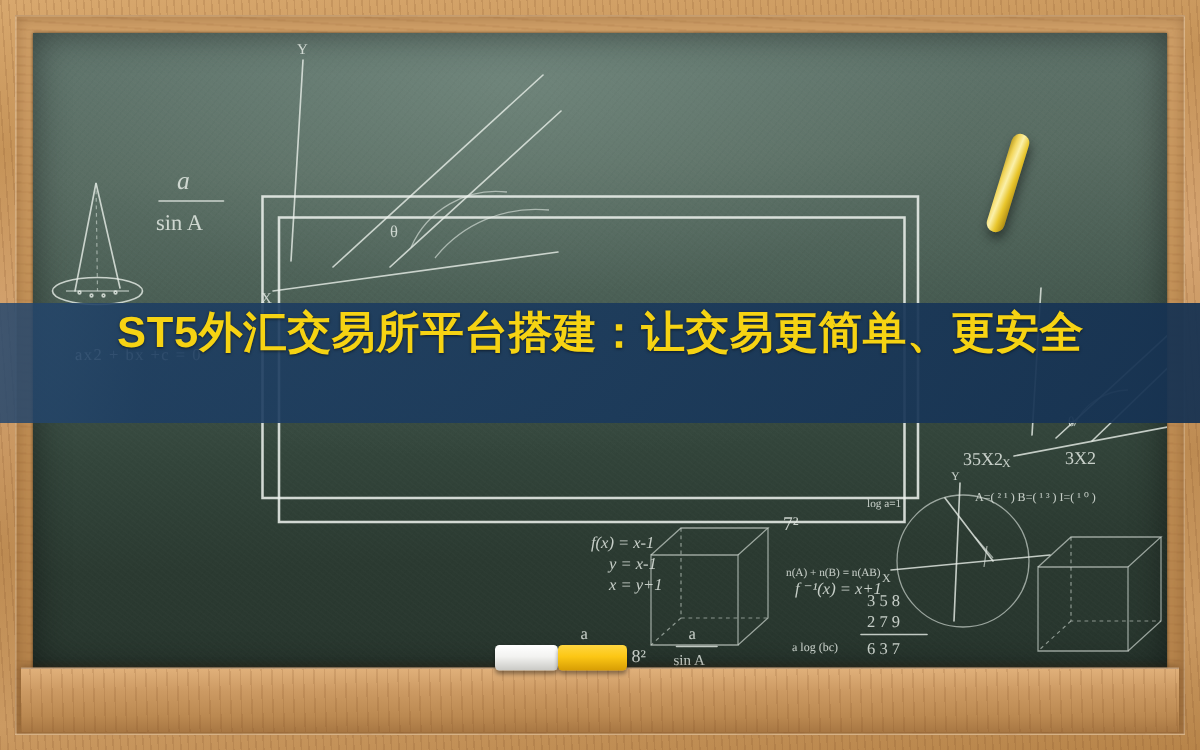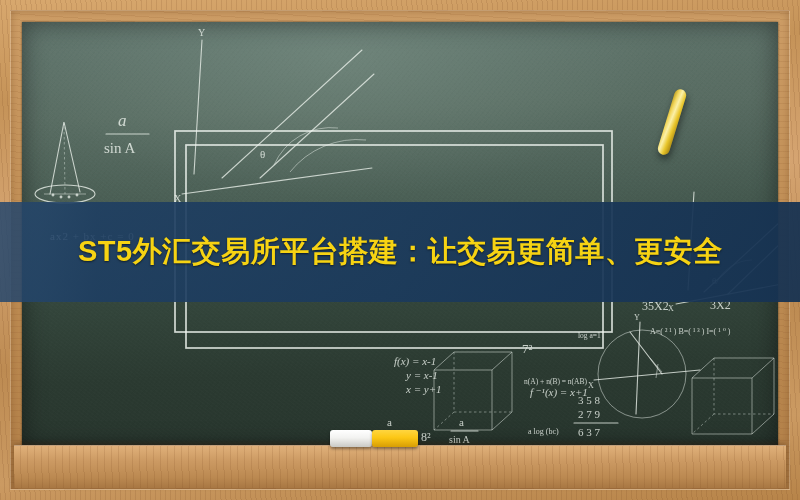--- a/index.html
+++ b/index.html
@@ -76,27 +76,27 @@
     box-shadow:0 2px 3px rgba(0,0,0,.4);
   }
   .ledge-chalk.yellow{
     left:372px;width:46px;
     background:linear-gradient(180deg,#ffd640 0%,#fcc715 45%,#d79d04 100%);
     box-shadow:0 2px 3px rgba(0,0,0,.4);
   }
 
   
   .banner{
-    position:absolute;left:0;right:0;top:202px;height:100px;
+    position:absolute;left:0;right:0;top:202px;height:80px;
     background:linear-gradient(90deg,
       rgba(38,72,110,.86) 0%,
       rgba(30,62,98,.90) 12%,
       rgba(27,58,92,.93) 50%,
       rgba(22,50,82,.94) 100%);
-    display:flex;align-items:center;
+    display:flex;
   }
   .banner-title{
     margin-left:78px;
     color:#f6d313;
     font-size:29px;
     font-weight:700;
     letter-spacing:.5px;
     white-space:nowrap;
     text-shadow:0 1px 2px rgba(0,0,0,.55);
   }

